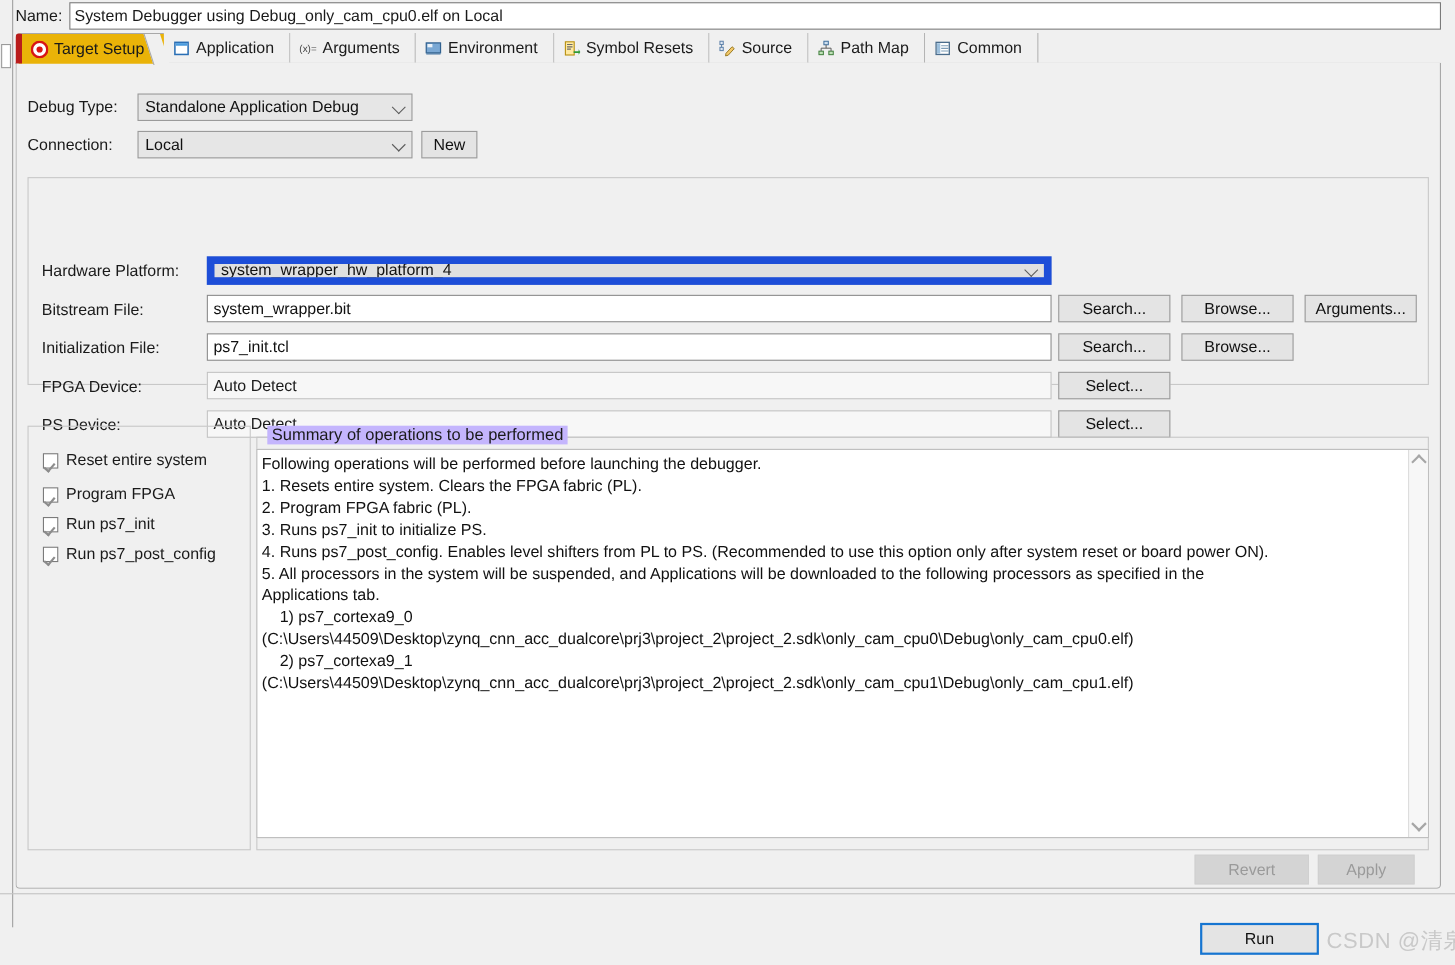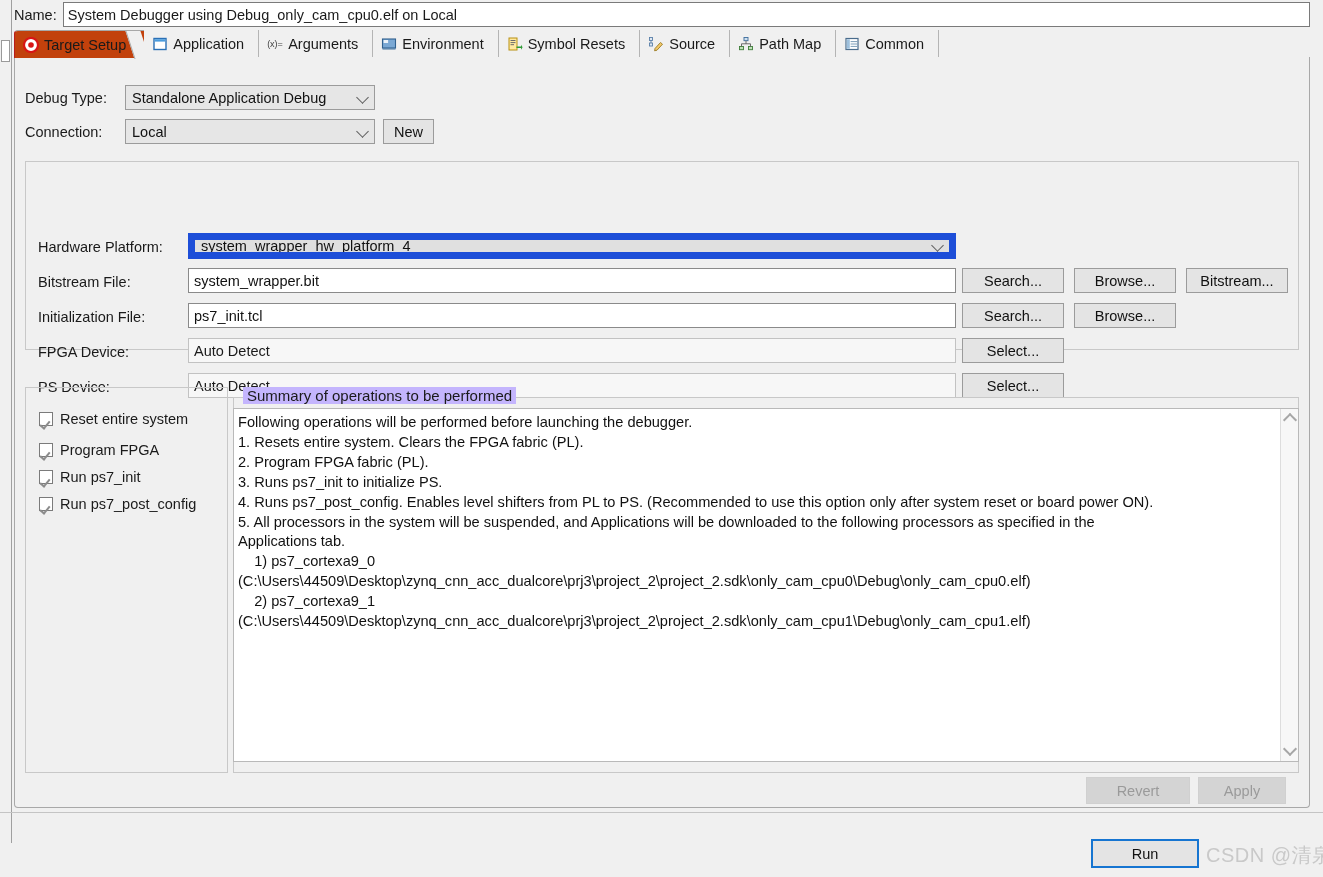--- a/index.html
+++ b/index.html
@@ -59,23 +59,23 @@
     position: relative;
     height: 27px;
     display: flex; align-items: center; gap: 5px;
     padding: 0 14px 0 8px;
     font-size: 14.5px; color: #1a1a1a;
     white-space: nowrap;
     border-right: 1px solid #b4b4b4;
     background: #f0f0f0;
   }
   .tab.selected {
-    background: #c2410c;
+    background: #eab308;
     border-top: 1px solid #a8a8a8;
-    border-left: 1px solid #b91c1c;
+    border-left: 6px solid #b91c1c;
     border-right: none;
     border-top-left-radius: 4px;
     height: 28px;
     margin-bottom: -1px;
     padding-right: 18px;
     z-index: 3;
   }
   .tab.selected::after {
     content: ""; position: absolute; right: -1px; top: 0;
     width: 14px; height: 28px;
@@ -393,21 +393,21 @@
         <span>system_wrapper_hw_platform_4</span>
         <span class="chev"></span>
       </div>
 
       <span class="fieldlabel" style="left:23px; top:217px;">Bitstream File:</span>
       <div class="textfield" style="left:173px; top:211px; width:768px;">
         <span>system_wrapper.bit</span>
       </div>
       <button class="btn" style="position:absolute; left:947px; top:211px; width:102px;">Search...</button>
       <button class="btn" style="position:absolute; left:1059px; top:211px; width:102px;">Browse...</button>
-      <button class="btn" style="position:absolute; left:1171px; top:211px; width:102px;">Bitstream...</button>
+      <button class="btn" style="position:absolute; left:1171px; top:211px; width:102px;">Arguments...</button>
 
       <span class="fieldlabel" style="left:23px; top:252px;">Initialization File:</span>
       <div class="textfield" style="left:173px; top:246px; width:768px;">
         <span>ps7_init.tcl</span>
       </div>
       <button class="btn" style="position:absolute; left:947px; top:246px; width:102px;">Search...</button>
       <button class="btn" style="position:absolute; left:1059px; top:246px; width:102px;">Browse...</button>
 
       <span class="fieldlabel" style="left:23px; top:287px;">FPGA Device:</span>
       <div class="textfield ro" style="left:173px; top:281px; width:768px;">

